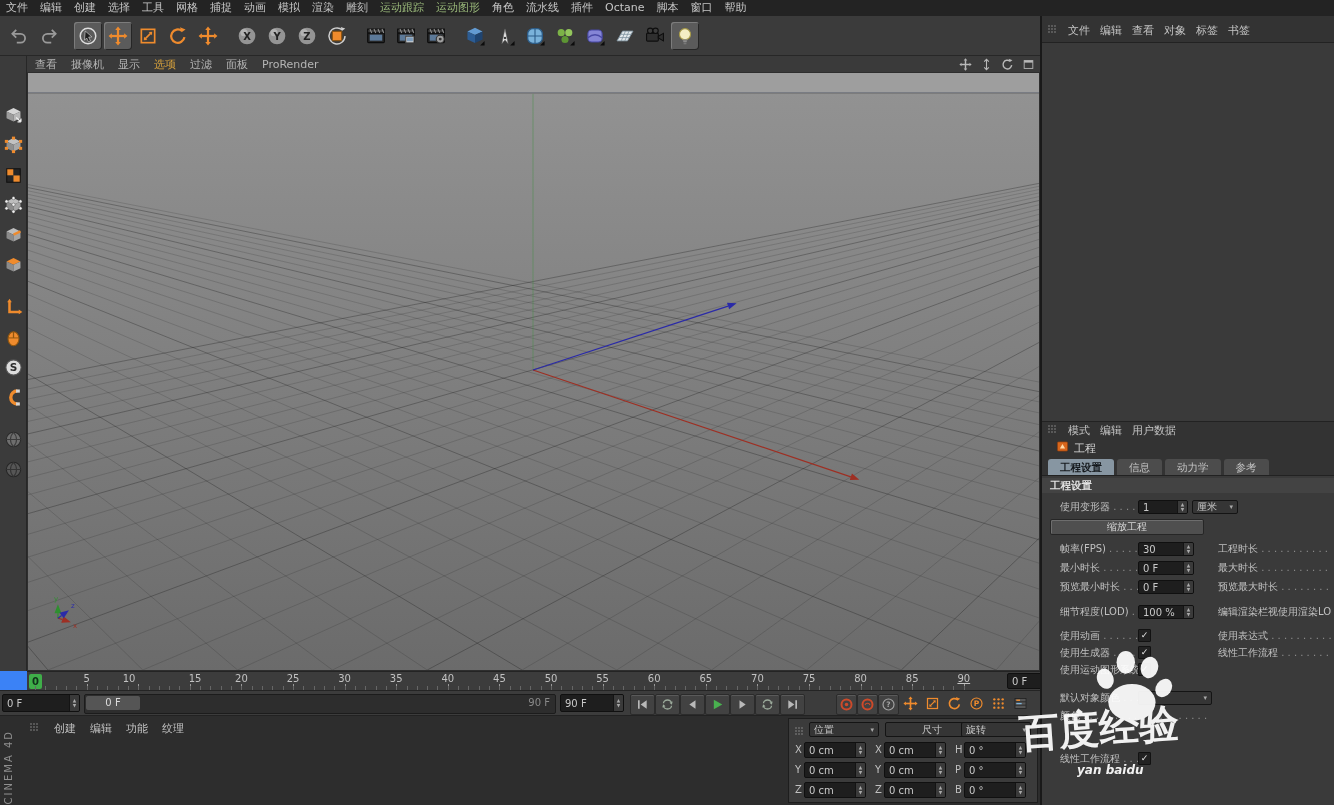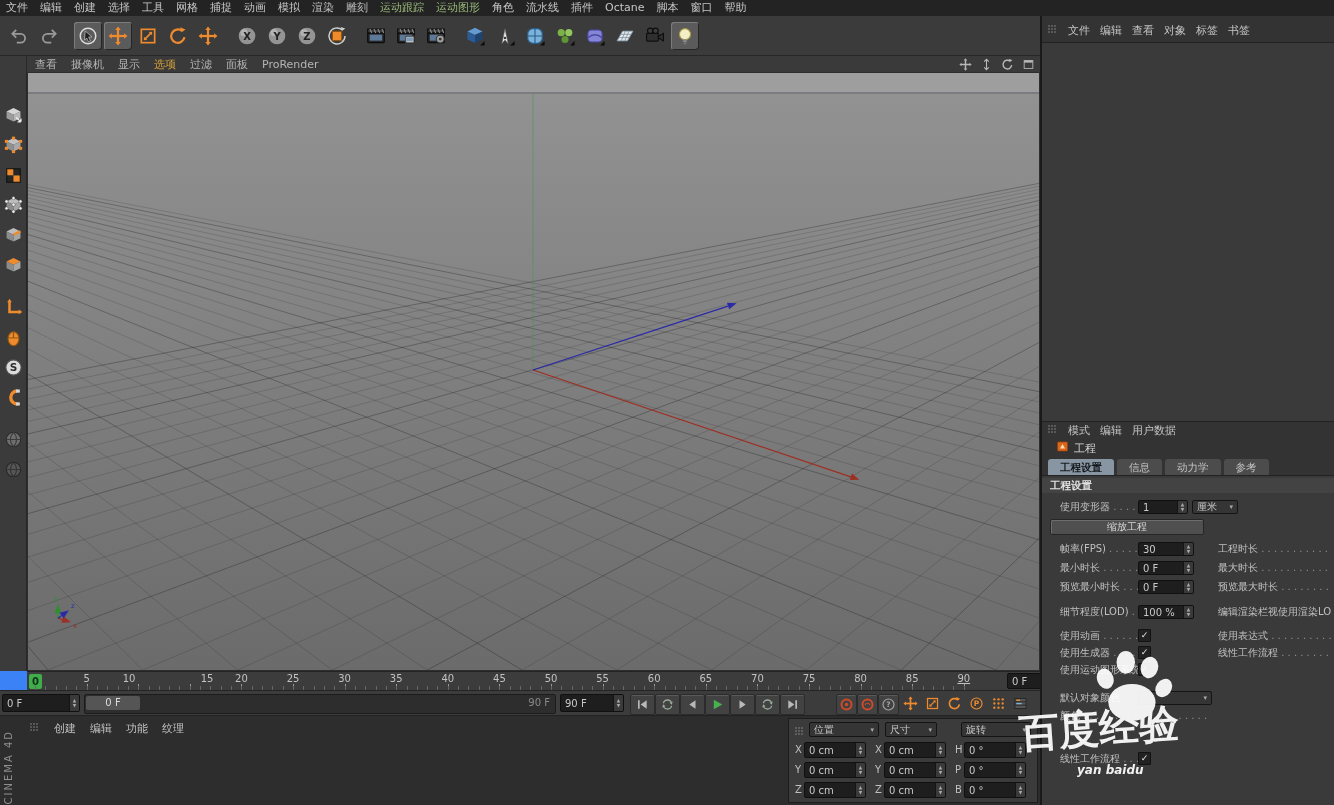--- a/index.html
+++ b/index.html
@@ -539,21 +539,21 @@
       </svg>
   </div>
 
   <div id="rulerwrap">
     <div id="ruler">
         <div class="marker">0</div>
         <span class="tlabel" style="left: 59.6px;">5</span>
         <div class="tick" style="left: 59.6px;"></div>
         <span class="tlabel" style="left: 102px;">10</span>
         <div class="tick" style="left: 111.2px;"></div>
-        <span class="tlabel" style="left: 180px;">15</span>
+        <span class="tlabel" style="left: 168px;">15</span>
         <div class="tick" style="left: 162.8px;"></div>
         <span class="tlabel" style="left: 214.4px;">20</span>
         <div class="tick" style="left: 214.4px;"></div>
         <span class="tlabel" style="left: 266px;">25</span>
         <div class="tick" style="left: 266px;"></div>
         <span class="tlabel" style="left: 317.6px;">30</span>
         <div class="tick" style="left: 317.6px;"></div>
         <span class="tlabel" style="left: 369.2px;">35</span>
         <div class="tick" style="left: 369.2px;"></div>
         <span class="tlabel" style="left: 420.8px;">40</span>
@@ -763,21 +763,21 @@
               <circle cx="13.5" cy="9" r="1.2"></circle>
               <circle cx="4.5" cy="13.5" r="1.2"></circle>
               <circle cx="9" cy="13.5" r="1.2"></circle>
               <circle cx="13.5" cy="13.5" r="1.2"></circle>
             </g>
           </svg></span></div>
       <div class="dd" style="left: 20px; top: 3px; width: 70px; height: 15px;">
         <span>位置</span>
         <span class="caret">▾</span>
       </div>
-      <div class="dd" style="left: 96px; top: 3px; width: 52px; height: 15px;">
+      <div class="dd" style="left: 96px; top: 3px; width: 94px; height: 15px; flex-direction: column;">
         <span>尺寸</span>
         <span class="caret">▾</span>
       </div>
       <div class="dd" style="left: 172px; top: 3px; width: 70px; height: 15px;">
         <span>旋转</span>
         <span class="caret">▾</span>
       </div>
       <span class="claxis" style="left: 6px; top: 25px;">X</span>
       <div class="ninput" style="left: 15px; top: 23px; width: 62px; height: 16px;">
         <span class="nval">0 cm</span>

